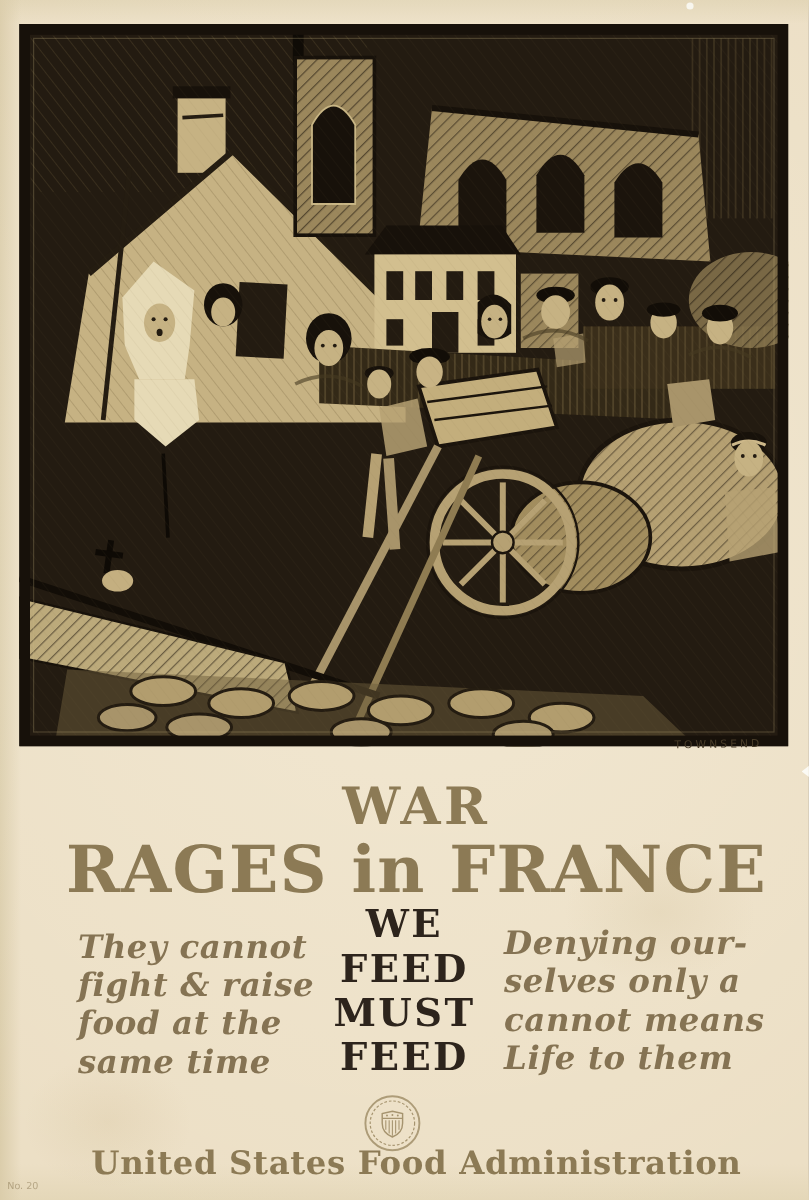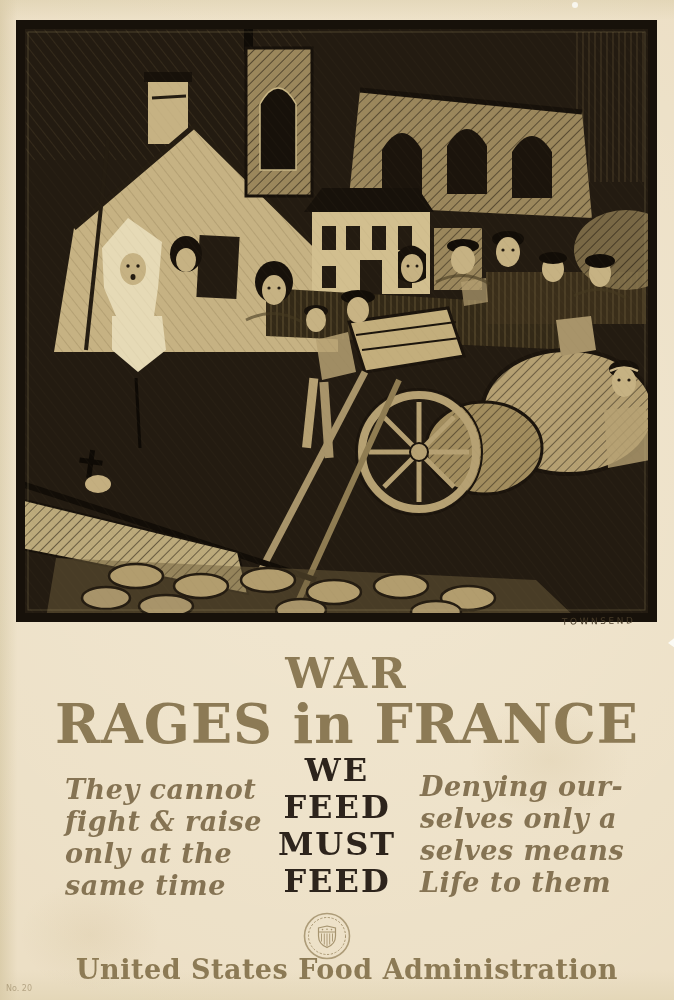--- a/index.html
+++ b/index.html
@@ -244,35 +244,35 @@
   <div class="signature">TOWNSEND</div>
 
   <h1 class="title">
     <span class="line1">WAR</span>
     <span class="line2">RAGES in FRANCE</span>
   </h1>
 
   <div class="side-block left-block">
     <span>They cannot</span>
     <span>fight &amp; raise</span>
-    <span>only at the</span>
+    <span>food at the</span>
     <span>same time</span>
   </div>
 
   <div class="center-block">
     <span>WE</span>
     <span>FEED</span>
     <span>MUST</span>
     <span>FEED</span>
   </div>
 
   <div class="side-block right-block">
     <span>Denying our-</span>
     <span>selves only a</span>
-    <span>selves means</span>
+    <span>cannot means</span>
     <span>Life to them</span>
   </div>
 
   <div class="seal">
     <svg viewBox="0 0 48 50" width="48" height="50">
       <circle cx="24" cy="25" r="22.5" fill="none" stroke="#9a8760" stroke-width="1.6" opacity="0.9"></circle>
       <circle cx="24" cy="25" r="18.5" fill="none" stroke="#9a8760" stroke-width="1" stroke-dasharray="2.2,1.6"></circle>
       <path d="M24 15 L32.5 17 L32.5 25 C32.5 31 29 34.5 24 36.5 C19 34.5 15.5 31 15.5 25 L15.5 17 Z" fill="none" stroke="#9a8760" stroke-width="1.2"></path>
       <line x1="15.5" y1="21" x2="32.5" y2="21" stroke="#9a8760" stroke-width="1"></line>
       <circle cx="19.5" cy="18.6" r="0.8" fill="#9a8760"></circle>

